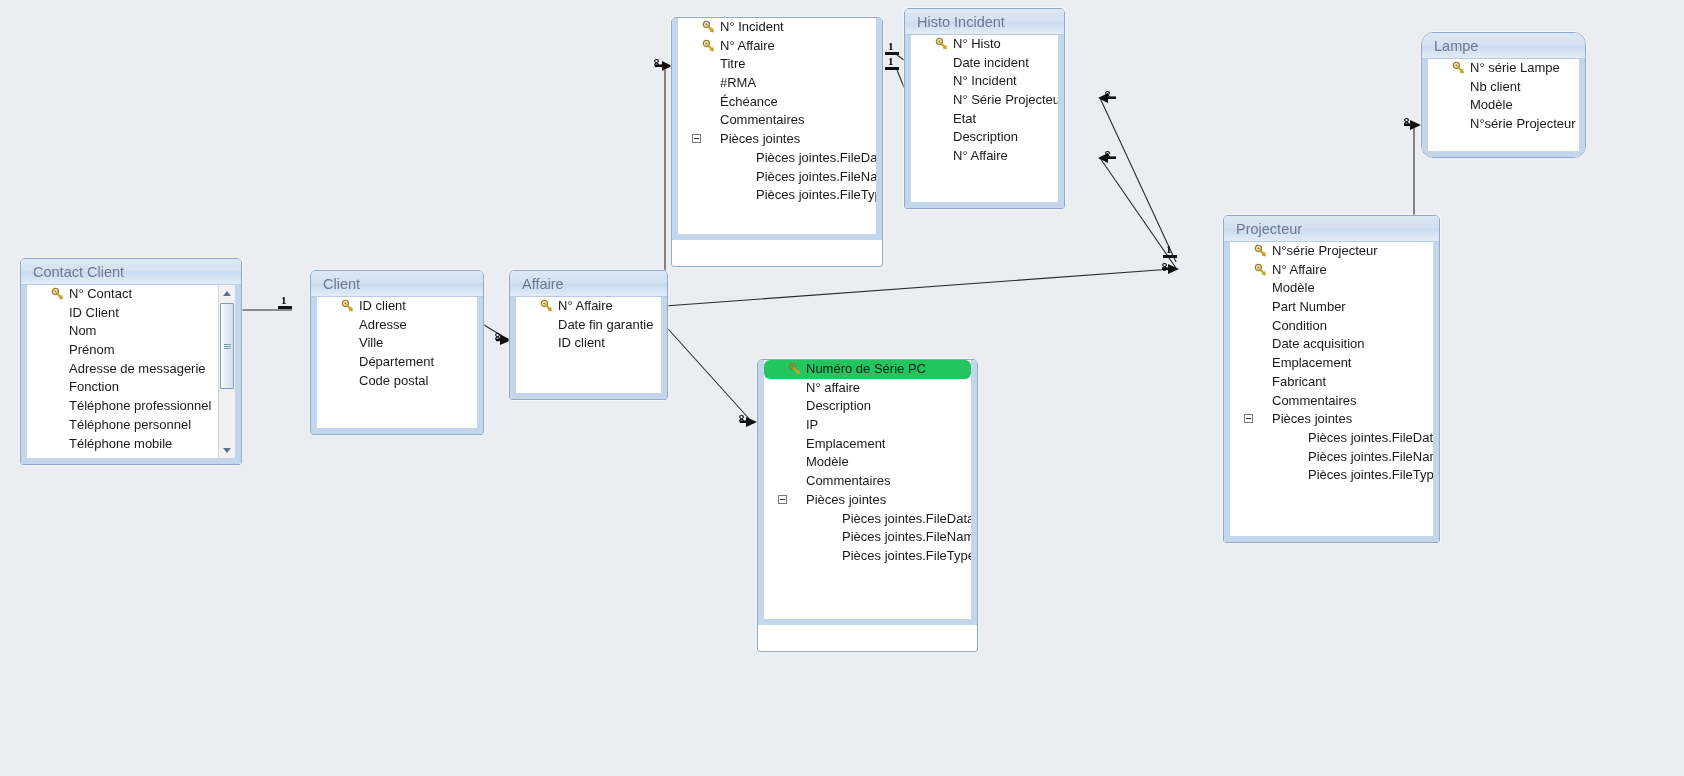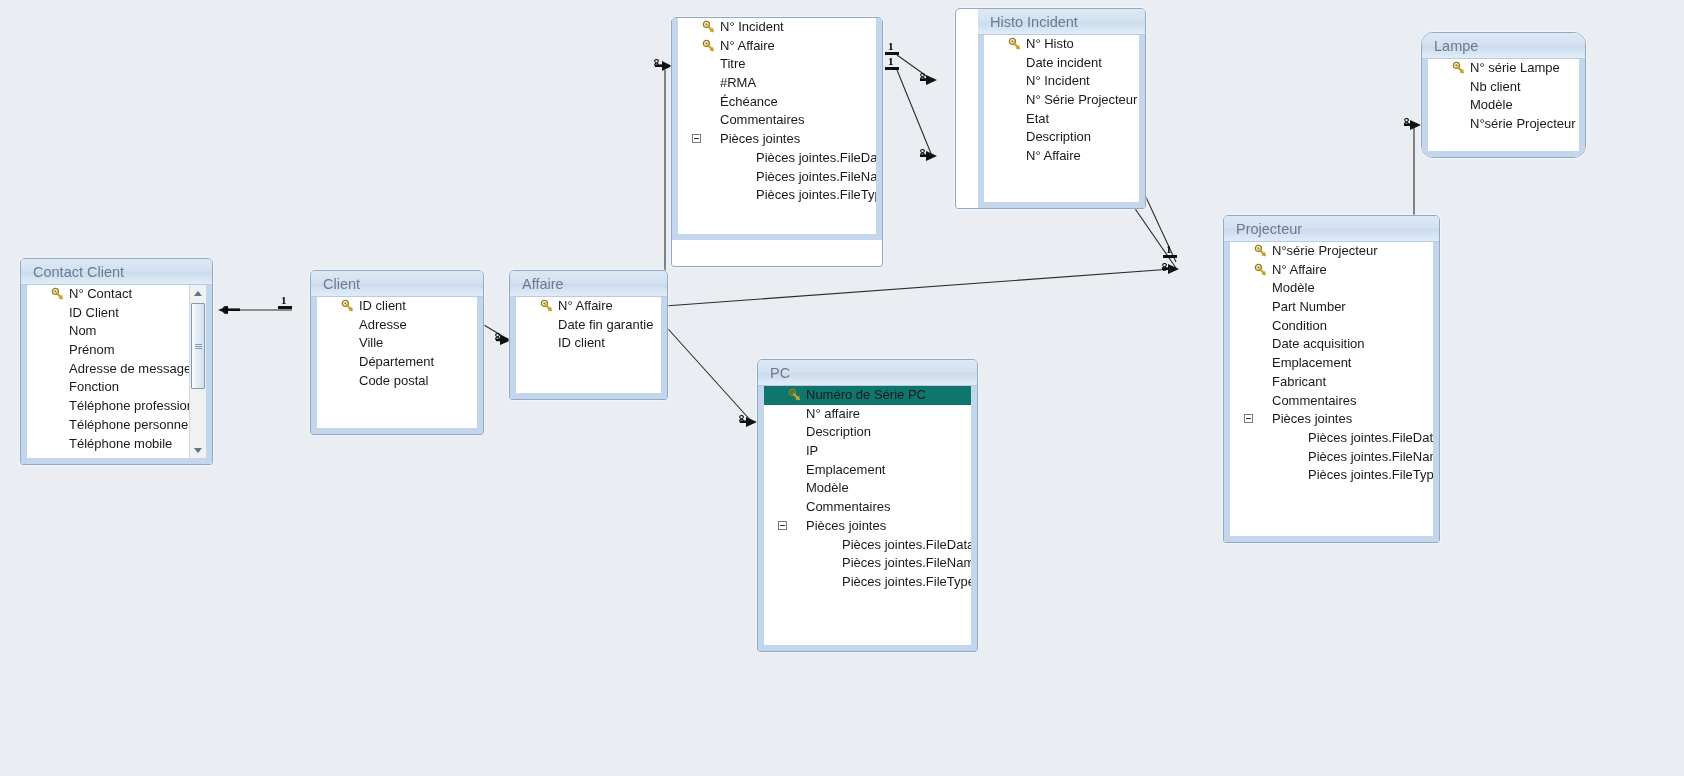--- a/index.html
+++ b/index.html
@@ -71,21 +71,22 @@
     font-size: 13px;
     color: #1a1a1a;
     white-space: nowrap;
     padding-left: 42px;
     box-sizing: border-box;
   }
   .field-row.sub {
     padding-left: 78px;
   }
   .field-row.selected {
-    background: #0f766e;
+    background: #22c55e;
+    border-radius: 6px;
   }
   .key-icon {
     position: absolute;
     left: 24px;
     top: 2px;
     width: 14px;
     height: 14px;
   }
   .exp-box {
     position: absolute;
@@ -261,21 +262,21 @@
   <div class="rel-inf" style="left:653px; top:56px;">∞</div>
   <div class="rel-inf" style="left:738px; top:412px;">∞</div>
   <div class="rel-inf" style="left:1161px; top:260px;">∞</div>
   <div class="rel-inf" style="left:919px; top:70px;">∞</div>
   <div class="rel-inf" style="left:919px; top:146px;">∞</div>
   <div class="rel-inf" style="left:1104px; top:88px;">∞</div>
   <div class="rel-inf" style="left:1104px; top:148px;">∞</div>
   <div class="rel-inf" style="left:1403px; top:115px;">∞</div>
 
   <div id="tables-layer">
-      <div class="table-win" style="left: 20px; top: 258px; width: 193px; height: 207px;">
+      <div class="table-win" style="left: 20px; top: 258px; width: 222px; height: 207px;">
         <div class="tw-title">Contact Client</div>
         <div class="tw-body">
           <div class="tw-inner">
             <div class="field-row"><span class="key-icon"><svg viewBox="0 0 16 16" width="14" height="14">
                   <circle cx="5" cy="5" r="3.4" fill="none" stroke="#9a7c17" stroke-width="1.6"></circle>
                   <path d="M6.8 7.2 L12.4 12.8" stroke="#c9a227" stroke-width="2.6" stroke-linecap="round"></path>
                   <path d="M10.2 12.6 L12.2 10.6" stroke="#c9a227" stroke-width="2.2" stroke-linecap="round"></path>
                   <circle cx="5" cy="5" r="1.3" fill="#9a7c17"></circle>
                 </svg></span><span>N° Contact</span></div>
             <div class="field-row"><span>ID Client</span></div>
@@ -355,21 +356,21 @@
             <div class="field-row"><span>#RMA</span></div>
             <div class="field-row"><span>Échéance</span></div>
             <div class="field-row"><span>Commentaires</span></div>
             <div class="field-row"><span class="exp-box"></span><span>Pièces jointes</span></div>
             <div class="field-row sub"><span>Pièces jointes.FileData</span></div>
             <div class="field-row sub"><span>Pièces jointes.FileName</span></div>
             <div class="field-row sub"><span>Pièces jointes.FileType</span></div>
           </div>
         </div>
       </div>
-      <div class="table-win" style="left: 955px; top: 8px; width: 191px; height: 201px; padding-left: 22px;">
+      <div class="table-win" style="left: 904px; top: 8px; width: 161px; height: 201px;">
         <div class="tw-title">Histo Incident</div>
         <div class="tw-body">
           <div class="tw-inner">
             <div class="field-row"><span class="key-icon"><svg viewBox="0 0 16 16" width="14" height="14">
                   <circle cx="5" cy="5" r="3.4" fill="none" stroke="#9a7c17" stroke-width="1.6"></circle>
                   <path d="M6.8 7.2 L12.4 12.8" stroke="#c9a227" stroke-width="2.6" stroke-linecap="round"></path>
                   <path d="M10.2 12.6 L12.2 10.6" stroke="#c9a227" stroke-width="2.2" stroke-linecap="round"></path>
                   <circle cx="5" cy="5" r="1.3" fill="#9a7c17"></circle>
                 </svg></span><span>N° Histo</span></div>
             <div class="field-row"><span>Date incident</span></div>
@@ -421,21 +422,20 @@
             <div class="field-row"><span>Fabricant</span></div>
             <div class="field-row"><span>Commentaires</span></div>
             <div class="field-row"><span class="exp-box"></span><span>Pièces jointes</span></div>
             <div class="field-row sub"><span>Pièces jointes.FileData</span></div>
             <div class="field-row sub"><span>Pièces jointes.FileName</span></div>
             <div class="field-row sub"><span>Pièces jointes.FileType</span></div>
           </div>
         </div>
       </div>
       <div class="table-win" style="left: 757px; top: 359px; width: 221px; height: 293px;">
-        <div class="tw-title">PC</div>
         <div class="tw-body">
           <div class="tw-inner">
             <div class="field-row selected"><span class="key-icon"><svg viewBox="0 0 16 16" width="14" height="14">
                   <circle cx="5" cy="5" r="3.4" fill="none" stroke="#9a7c17" stroke-width="1.6"></circle>
                   <path d="M6.8 7.2 L12.4 12.8" stroke="#c9a227" stroke-width="2.6" stroke-linecap="round"></path>
                   <path d="M10.2 12.6 L12.2 10.6" stroke="#c9a227" stroke-width="2.2" stroke-linecap="round"></path>
                   <circle cx="5" cy="5" r="1.3" fill="#9a7c17"></circle>
                 </svg></span><span>Numéro de Série PC</span></div>
             <div class="field-row"><span>N° affaire</span></div>
             <div class="field-row"><span>Description</span></div>

